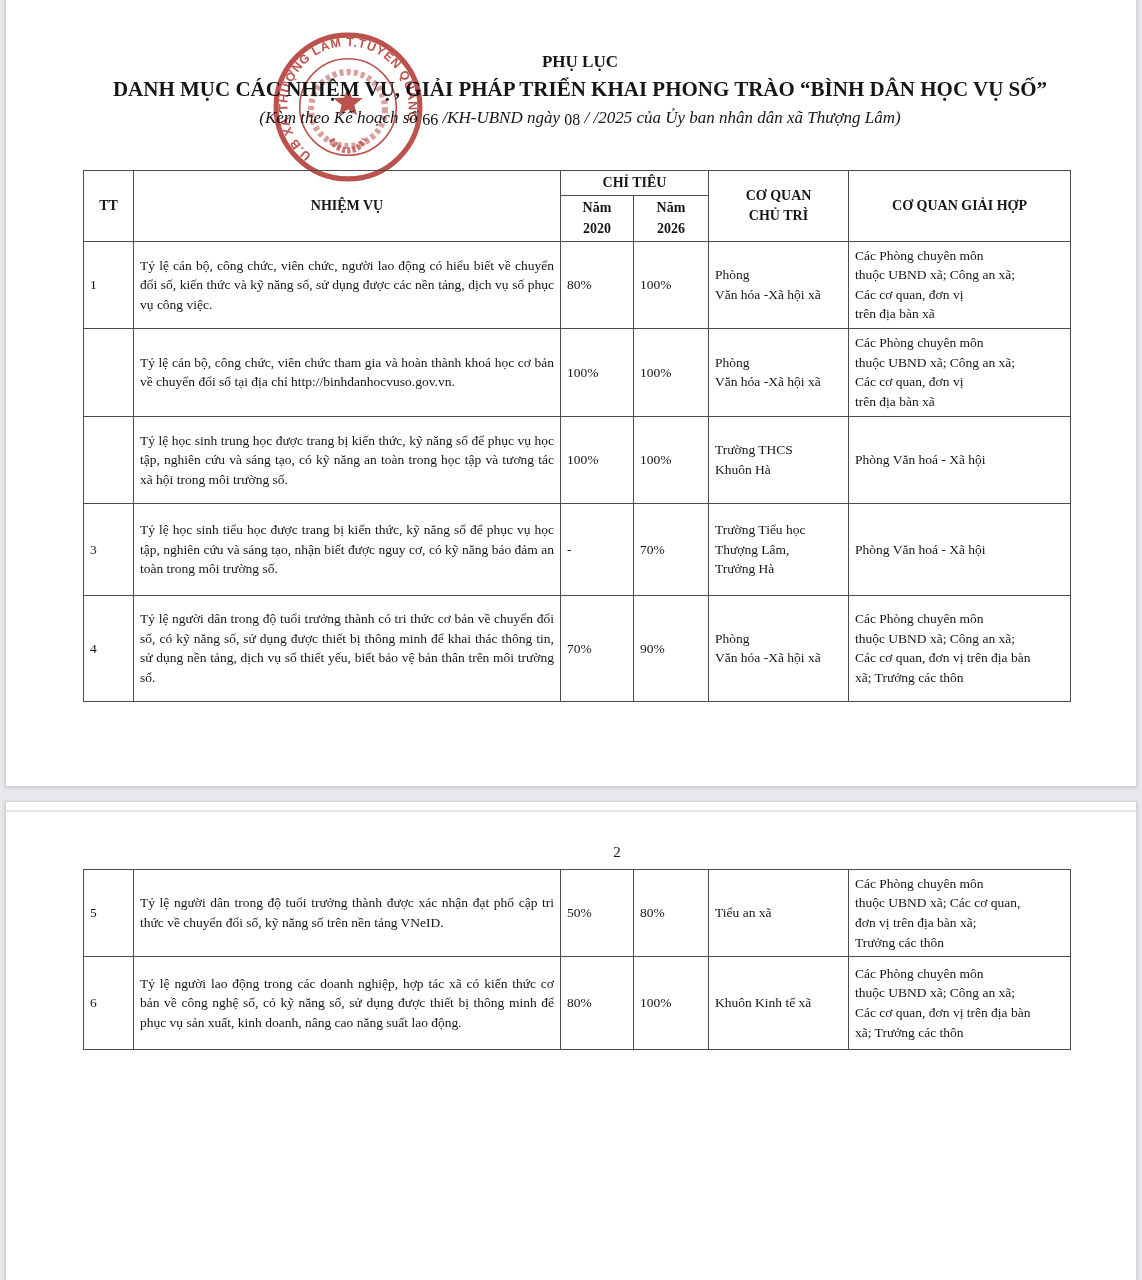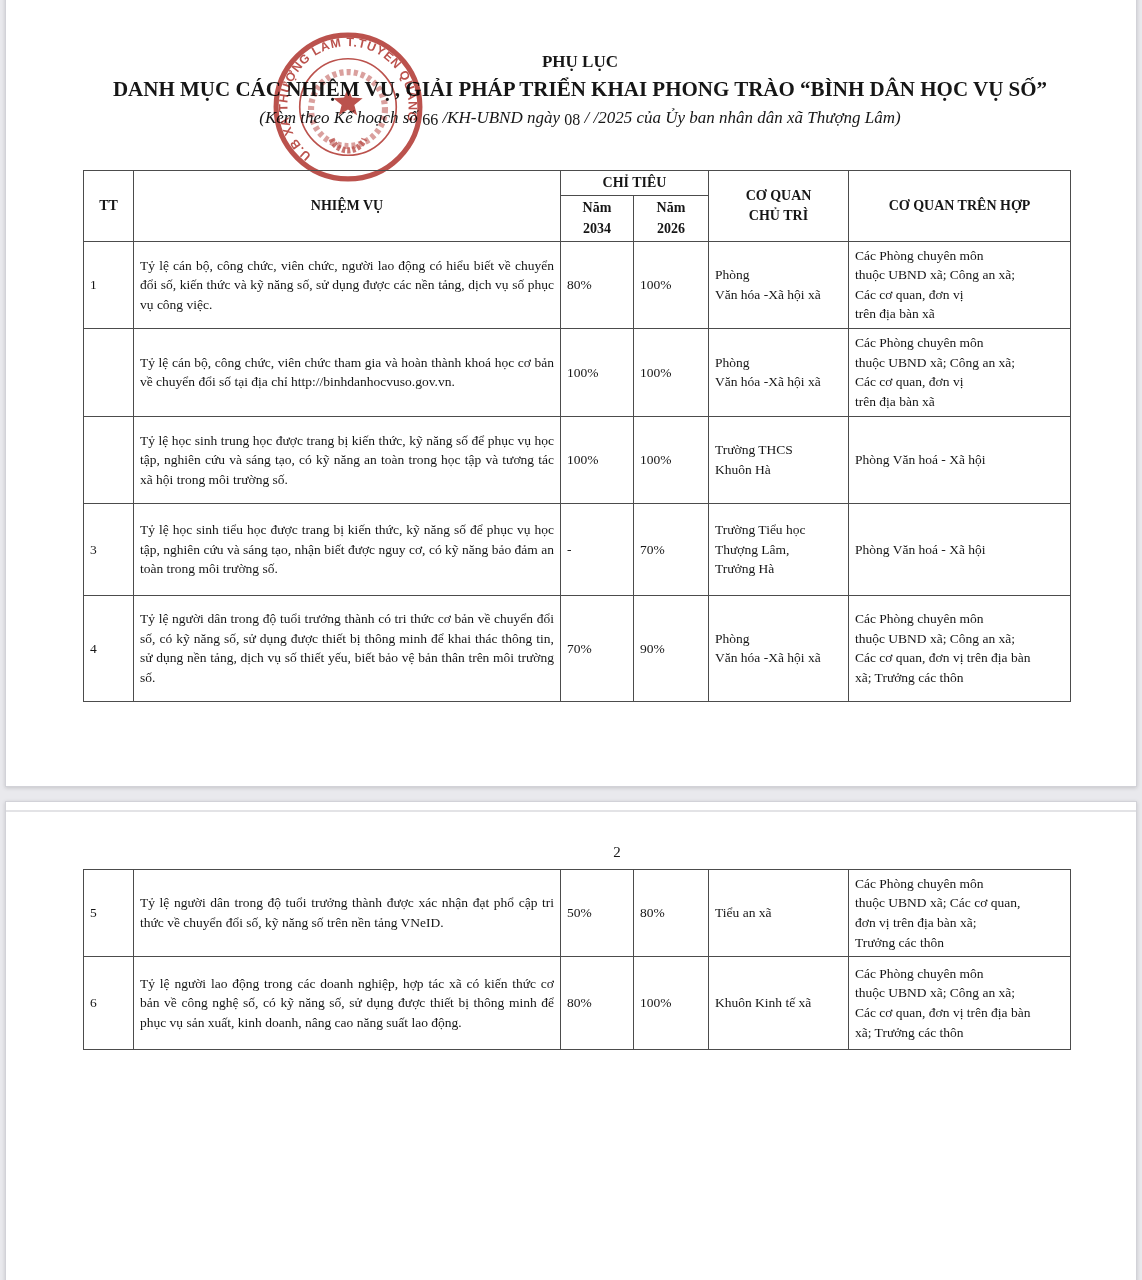--- a/index.html
+++ b/index.html
@@ -72,24 +72,24 @@
           <col style="width:140px">
           <col style="width:222px">
       </colgroup>
       <tbody>
           <tr class="h-top">
         <th rowspan="2">TT</th>
         <th rowspan="2">NHIỆM VỤ</th>
         <th colspan="2">CHỈ TIÊU</th>
         <th rowspan="2" class="prewrap">CƠ QUAN
 CHỦ TRÌ</th>
-        <th rowspan="2">CƠ QUAN TRÊN HỢP</th>
+        <th rowspan="2">CƠ QUAN GIẢI HỢP</th>
       </tr>
       <tr class="h-sub">
-        <th>Năm 2034</th>
+        <th>Năm 2020</th>
         <th>Năm 2026</th>
       </tr>
       <tr style="height:87px">
         <td class="c">1</td>
         <td class="j">Tỷ lệ cán bộ, công chức, viên chức, người lao động có hiểu biết về chuyển đổi số, kiến thức và kỹ năng số, sử dụng được các nền tảng, dịch vụ số phục vụ công việc.</td>
         <td class="c">80%</td>
         <td class="c">100%</td>
         <td class="c prewrap">Phòng
 Văn hóa -Xã hội xã</td>
         <td class="c prewrap">Các Phòng chuyên môn

